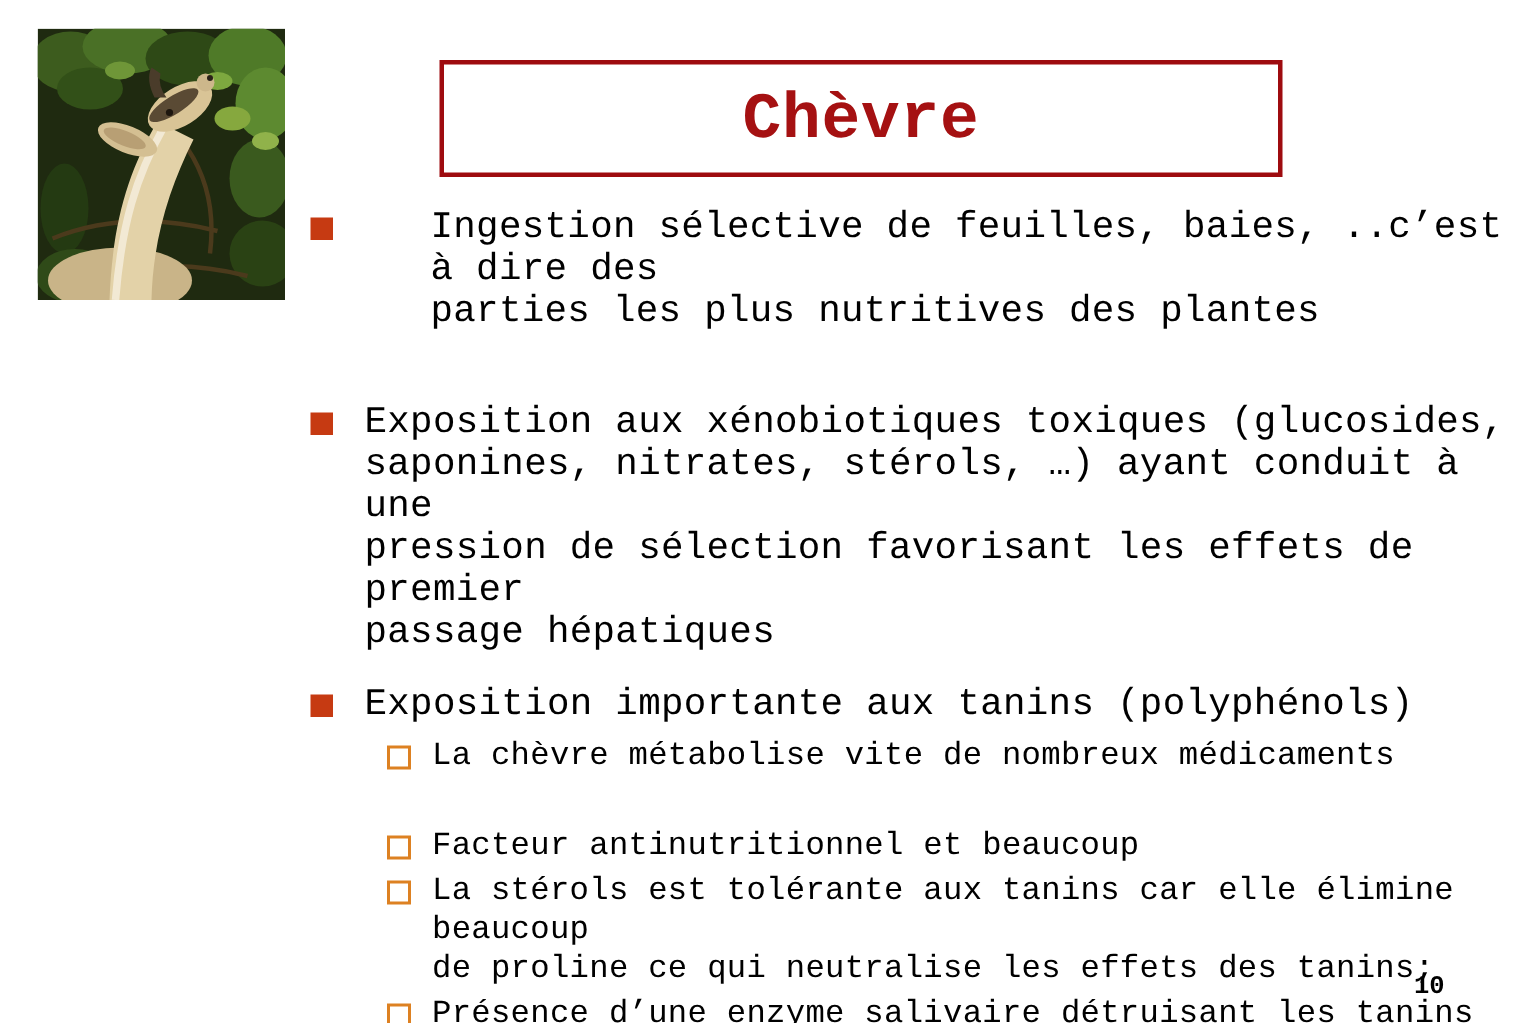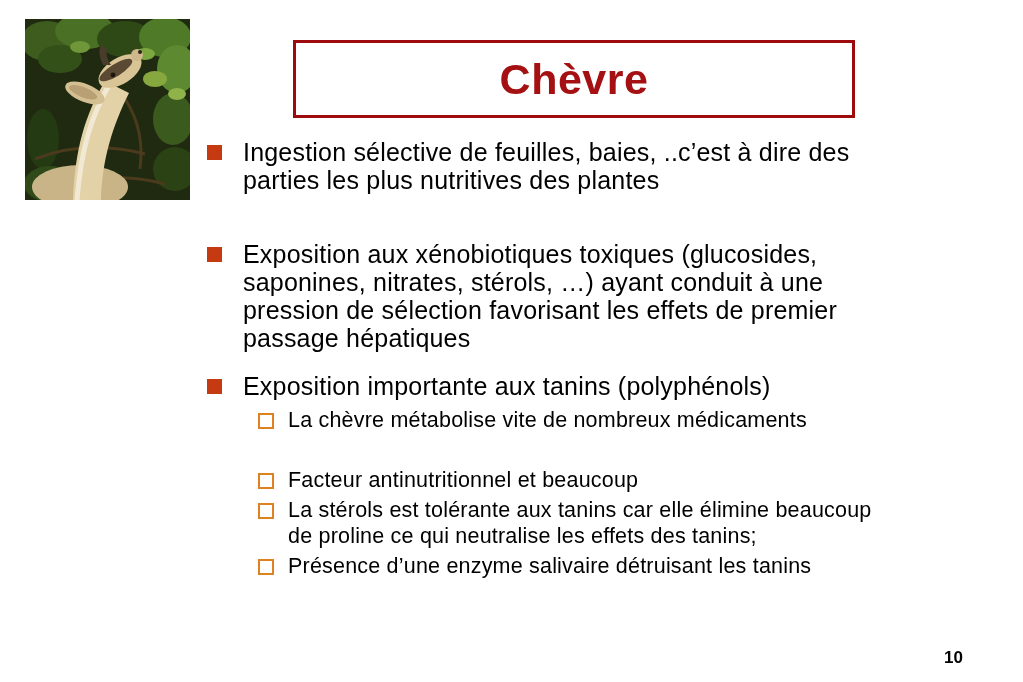--- a/index.html
+++ b/index.html
@@ -1,20 +1,20 @@
 <!DOCTYPE html>
 <html><head>
 <meta charset="utf-8">
 <style>
   html,body{margin:0;padding:0;background:#888;}
   .slide{
     position:relative;
     width:1023px;height:682px;
     background:#ffffff;
-    font-family:Liberation Sans, sans-serif;
+    font-family:Liberation Mono, monospace;
     overflow:hidden;
     margin:0 auto;
   }
   
   .goat-photo{
     position:absolute;left:25px;top:19px;width:165px;height:181px;
     overflow:hidden;
   }
   
   .title-box{
@@ -43,21 +43,21 @@
     width:15px;height:15px;margin:7px 21px 0 0;
     background:#C63A12;
   }
   .lvl2{margin-left:51px;}
   .lvl2 .btxt{font-size:21.5px;line-height:26px;}
   .lvl2 .bullet-sq{
     flex:0 0 auto;
     width:12px;height:12px;margin:6px 14px 0 0;
     background:#fff;border:2px solid #DD8122;
   }
-  .mb-lg{margin-bottom:46px;}
+  .mb-lg{margin-bottom:46px;gap:44px;}
   .mb-md{margin-bottom:34px;}
   .mb-sm{margin-bottom:7px;margin-top:20px;}
   .mb-xs{margin-bottom:4px;}
   
   .page-number{
     position:absolute;right:60px;bottom:14px;
     font-size:17px;font-weight:bold;color:#000;
   }
 </style>
 </head>

